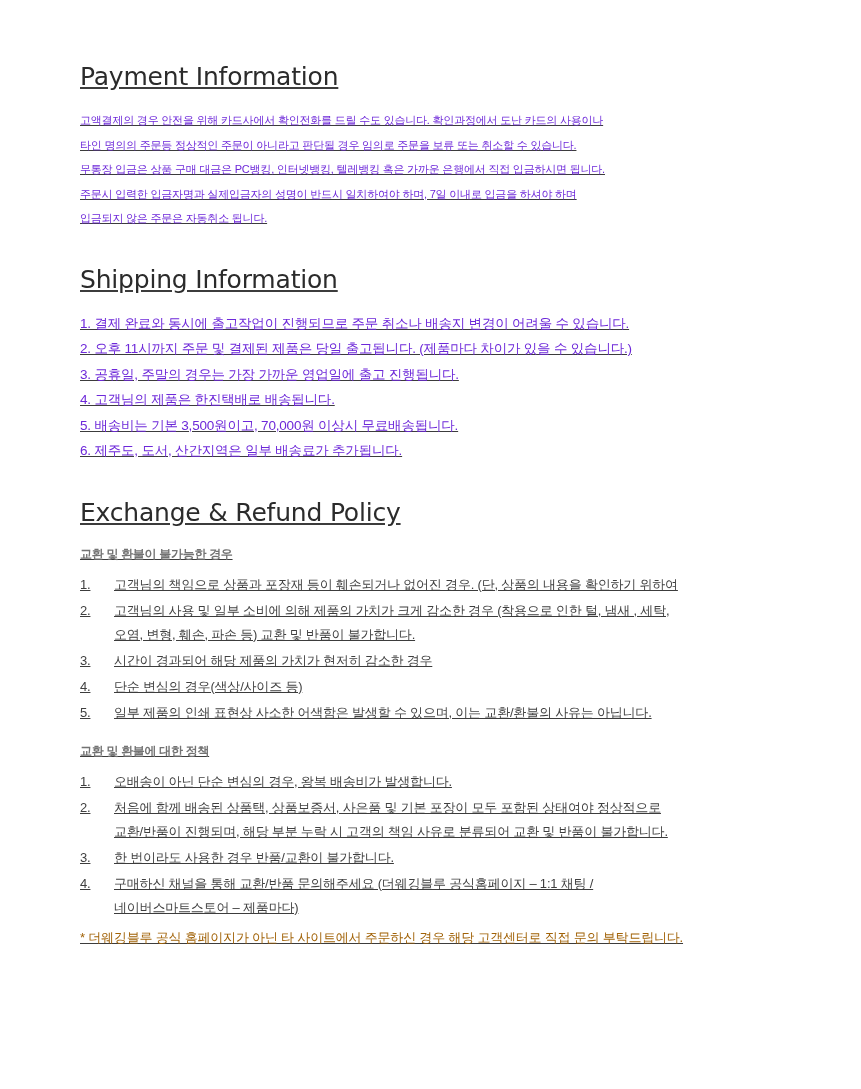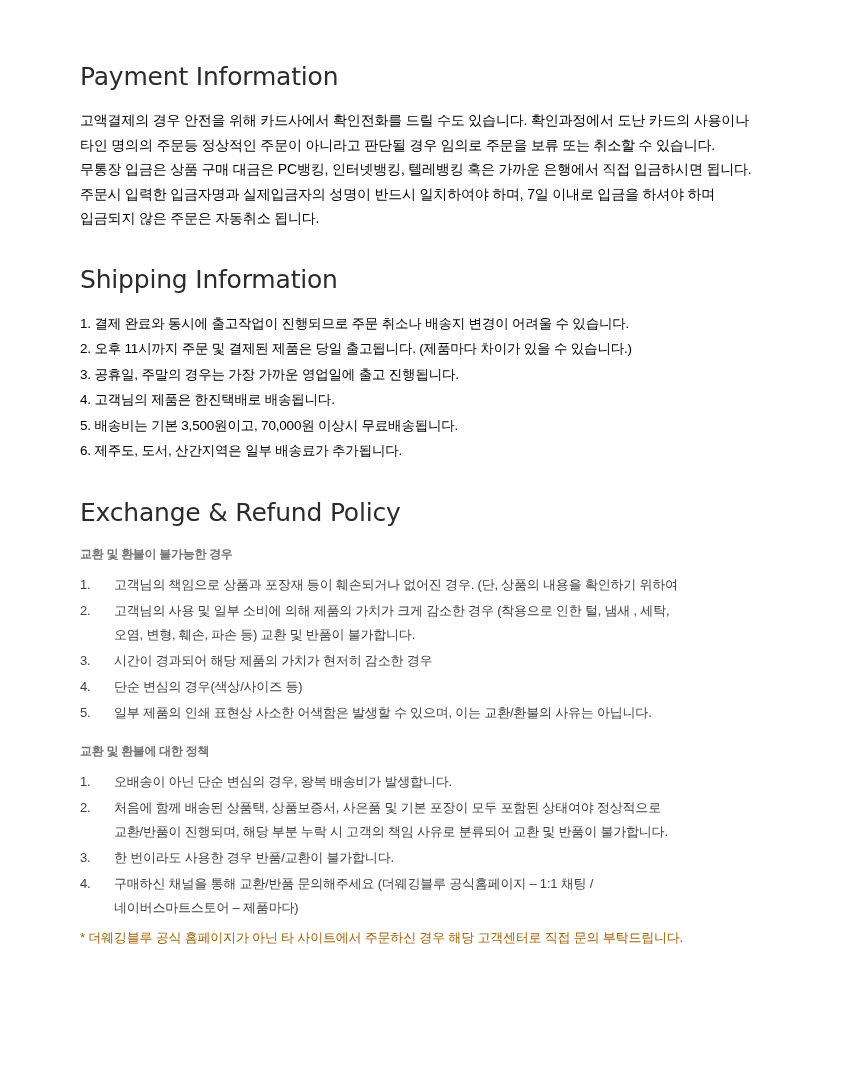--- a/index.html
+++ b/index.html
@@ -13,50 +13,51 @@
     font-family: "Liberation Sans", sans-serif;
     color: #3c3c3c;
     overflow: hidden;
   }
   .page {
     position: relative;
     width: 861px;
     height: 910px;
     box-sizing: border-box;
     padding: 62px 80px 8px 80px;
+    text-decoration: underline;
   }
   h1.section-title {
     font-family: "DejaVu Sans", sans-serif;
     font-size: 25px;
     font-weight: 500;
     letter-spacing: -0.2px;
     color: #2b2b2b;
     margin: 0 0 16px 0;
     line-height: 1.2;
   }
   .section {
     margin-bottom: 34px;
   }
   .section.shipping {
     margin-top: 34px;
   }
   .section.exchange {
     margin-top: 20px;
   }
   .line {
-    font-size: 14px;
+    font-size: 11px;
     line-height: 24.5px;
-    color: #000000;
+    color: #6d28d9;
     letter-spacing: -0.2px;
     white-space: nowrap;
   }
   .list-line {
     font-size: 13.5px;
     line-height: 25.5px;
-    color: #000000;
+    color: #6d28d9;
     letter-spacing: -0.2px;
     white-space: nowrap;
   }
   h2.sub-title {
     font-size: 12px;
     font-weight: bold;
     color: #737373;
     margin: 18px 0 10px 0;
     letter-spacing: -0.3px;
   }

